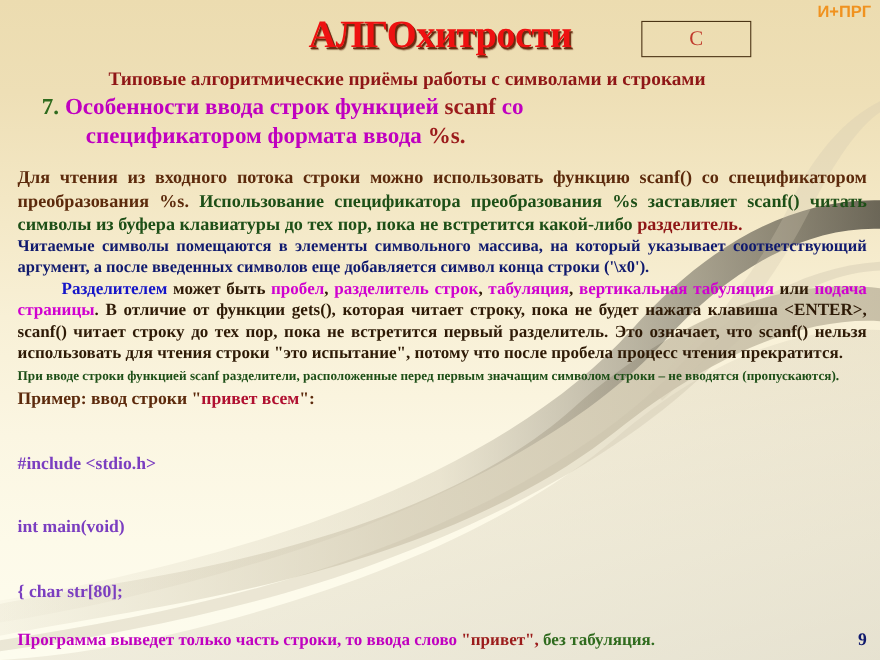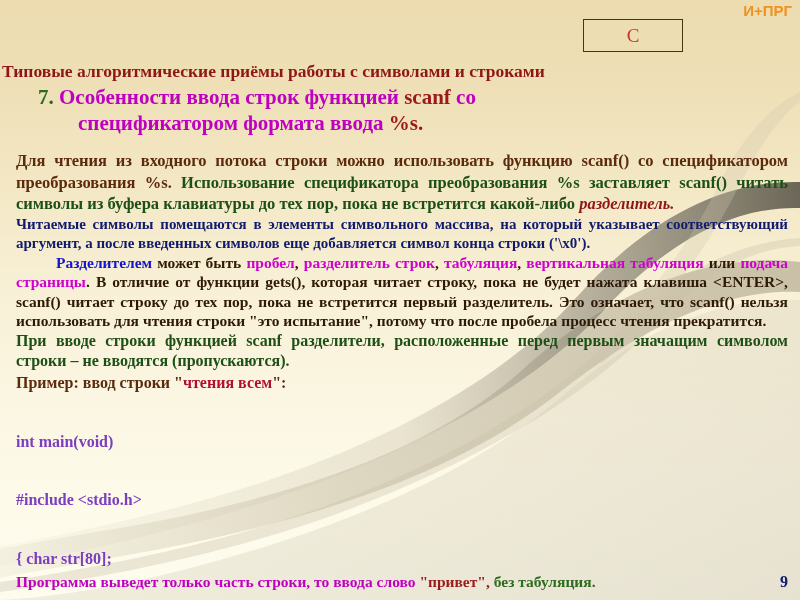--- a/index.html
+++ b/index.html
@@ -76,22 +76,23 @@
     right: 8px;
     font-size: 15px;
     font-weight: bold;
     color: #f0921f;
     font-family: "Liberation Sans", sans-serif;
   }
 
   .subtitle {
     position: absolute;
     top: 61px;
-    left: 2px;
+    left: 12px;
     width: 716px;
+    text-align: center;
     font-size: 17.5px;
     font-weight: bold;
     color: #8f1616;
   }
 
   
   .heading {
     position: absolute;
     top: 84px;
     left: 38px;
@@ -118,24 +119,24 @@
     width: 772px;
   }
   p {
     margin: 0;
     text-align: justify;
     font-weight: bold;
   }
   .p-brown   { font-size: 16.5px; line-height: 21.5px; color: #5c2a0c; }
   .p-blue    { font-size: 15px;   line-height: 19px;   color: #101a6e; }
   .p-mixed   { font-size: 15.5px; line-height: 19.5px; color: #2e1a06; }
-  .p-green   { font-size: 16px;   line-height: 20px;   color: #1d4f17; }
+  .p-green   { font-size: 12px;   line-height: 20px;   color: #1d4f17; }
 
   .c-green  { color: #1d4f17; }
-  .c-darkred{ color: #8f1616; font-style: italic; }
+  .c-darkred{ color: #8f1616; }
   .c-blue   { color: #1414c8; margin-left: 40px; }
   .c-magenta{ color: #d000d0; }
 
   
   .example {
     margin-top: 2px;
     font-size: 16px;
     line-height: 20px;
     font-weight: bold;
     color: #5c2a0c;
@@ -198,20 +199,21 @@
 
       <path d="M800,262 C700,250 600,300 520,372 C450,434 330,492 120,528 C60,538 20,545 0,549 L0,578 C30,572 90,562 150,551 C360,512 480,455 560,392 C648,322 730,288 800,292 Z" fill="url(#sg1)"></path>
       <path d="M800,182 C716,180 640,226 574,300 C512,370 400,440 238,490 C150,517 60,536 0,546 L0,566 C70,555 160,535 255,505 C420,453 540,380 604,310 C668,240 736,206 800,208 Z" fill="url(#sg2)" opacity="0.8"></path>
       <path d="M800,300 C720,296 640,330 560,398 C470,474 330,536 150,578 C100,590 40,598 0,600 L800,600 Z" fill="url(#sg3)" opacity="0.55"></path>
       <path d="M800,238 C734,242 672,276 620,330 C556,398 450,462 320,508 C230,540 110,566 0,582 L0,592 C120,576 246,548 342,512 C478,462 586,396 650,330 C706,272 752,248 800,246 Z" fill="#c8bfa8" opacity="0.35"></path>
       <path d="M800,92 C768,108 740,140 718,186 C690,244 648,300 590,352 L602,364 C664,308 708,248 738,188 C760,144 782,114 800,102 Z" fill="#cfc7b1" opacity="0.30"></path>
     </svg>
   </div>
 
   <div class="header">
+    <div class="deck-title">АЛГОхитрости</div>
 
     <div class="lang-box">
       <span>C</span>
     </div>
 
     <div class="corner-tag">И+ПРГ</div>
   </div>
 
   <div class="subtitle">Типовые алгоритмические приёмы работы с символами и строками</div>
 
@@ -243,26 +245,26 @@
       <span class="c-magenta">разделитель строк</span><span>,</span>
       <span class="c-magenta">табуляция</span><span>,</span>
       <span class="c-magenta">вертикальная табуляция</span>
       <span>или</span>
       <span class="c-magenta">подача страницы</span><span>. В отличие от функции gets(), которая читает строку, пока не будет нажата клавиша &lt;ENTER&gt;, scanf() читает строку до тех пор, пока не встретится первый разделитель. Это означает, что scanf() нельзя использовать для чтения строки "это испытание", потому что после пробела процесс чтения прекратится.</span>
     </p>
 
     <p class="p-green">При вводе строки функцией scanf  разделители, расположенные перед первым значащим символом строки – не вводятся (пропускаются).</p>
 
     <div class="example">
-      <span>Пример:  ввод строки  "</span><span class="crimson">чтения всем</span><span>":</span>
+      <span>Пример:  ввод строки  "</span><span class="crimson">привет всем</span><span>":</span>
     </div>
 
     <div class="code">
+      <div>#include &lt;stdio.h&gt;</div>
       <div>int main(void)</div>
-      <div>#include &lt;stdio.h&gt;</div>
       <div>{ char str[80];</div>
       
       
       
       
     </div>
   </div>
 
   <div class="footer">
     <div class="ftext">

